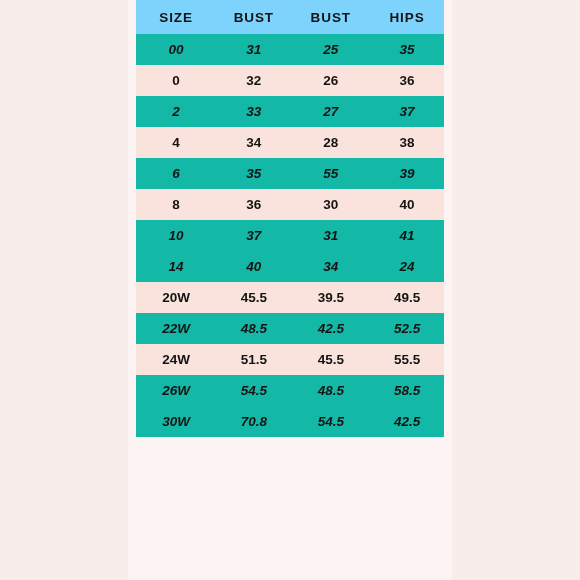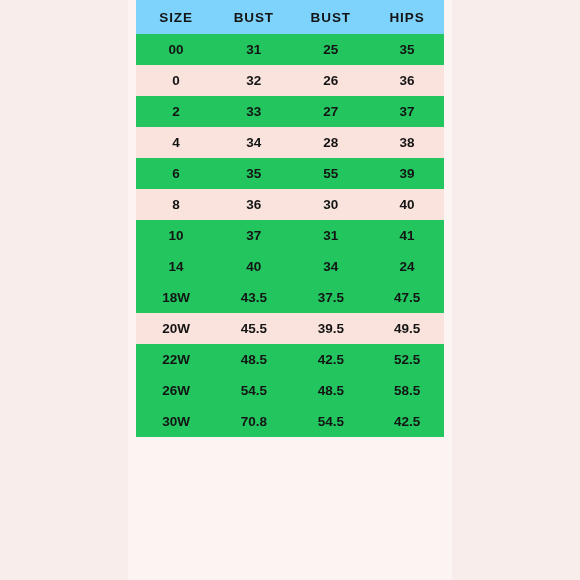--- a/index.html
+++ b/index.html
@@ -73,21 +73,21 @@
     font-size: 13.5px;
     font-weight: 700;
     color: #141414;
     text-align: center;
     padding: 8px 0 8px 0;
     height: 15px;
     border: 0;
     white-space: nowrap;
   }
 
-  tbody tr.stripe-light { background: #22c55e; }
+  tbody tr.stripe-light { background: #14b8a6; font-style: italic; }
   tbody tr.stripe-pink  { background: #fae3dd; }
 </style>
 </head>
 <body>
 
 <div id="page">
   <div id="size-chart-panel">
     <table class="size-chart">
       <colgroup>
         <col class="c-size">
@@ -145,37 +145,37 @@
             <td>37</td>
             <td>31</td>
             <td>41</td>
           </tr>
           <tr class="stripe-light">
             <td>14</td>
             <td>40</td>
             <td>34</td>
             <td>24</td>
           </tr>
-          <tr class="stripe-light">
-            <td>18W</td>
-            <td>43.5</td>
-            <td>37.5</td>
-            <td>47.5</td>
-          </tr>
           <tr class="stripe-pink">
             <td>20W</td>
             <td>45.5</td>
             <td>39.5</td>
             <td>49.5</td>
           </tr>
           <tr class="stripe-light">
             <td>22W</td>
             <td>48.5</td>
             <td>42.5</td>
             <td>52.5</td>
+          </tr>
+          <tr class="stripe-pink">
+            <td>24W</td>
+            <td>51.5</td>
+            <td>45.5</td>
+            <td>55.5</td>
           </tr>
           <tr class="stripe-light">
             <td>26W</td>
             <td>54.5</td>
             <td>48.5</td>
             <td>58.5</td>
           </tr>
           <tr class="stripe-light">
             <td>30W</td>
             <td>70.8</td>

